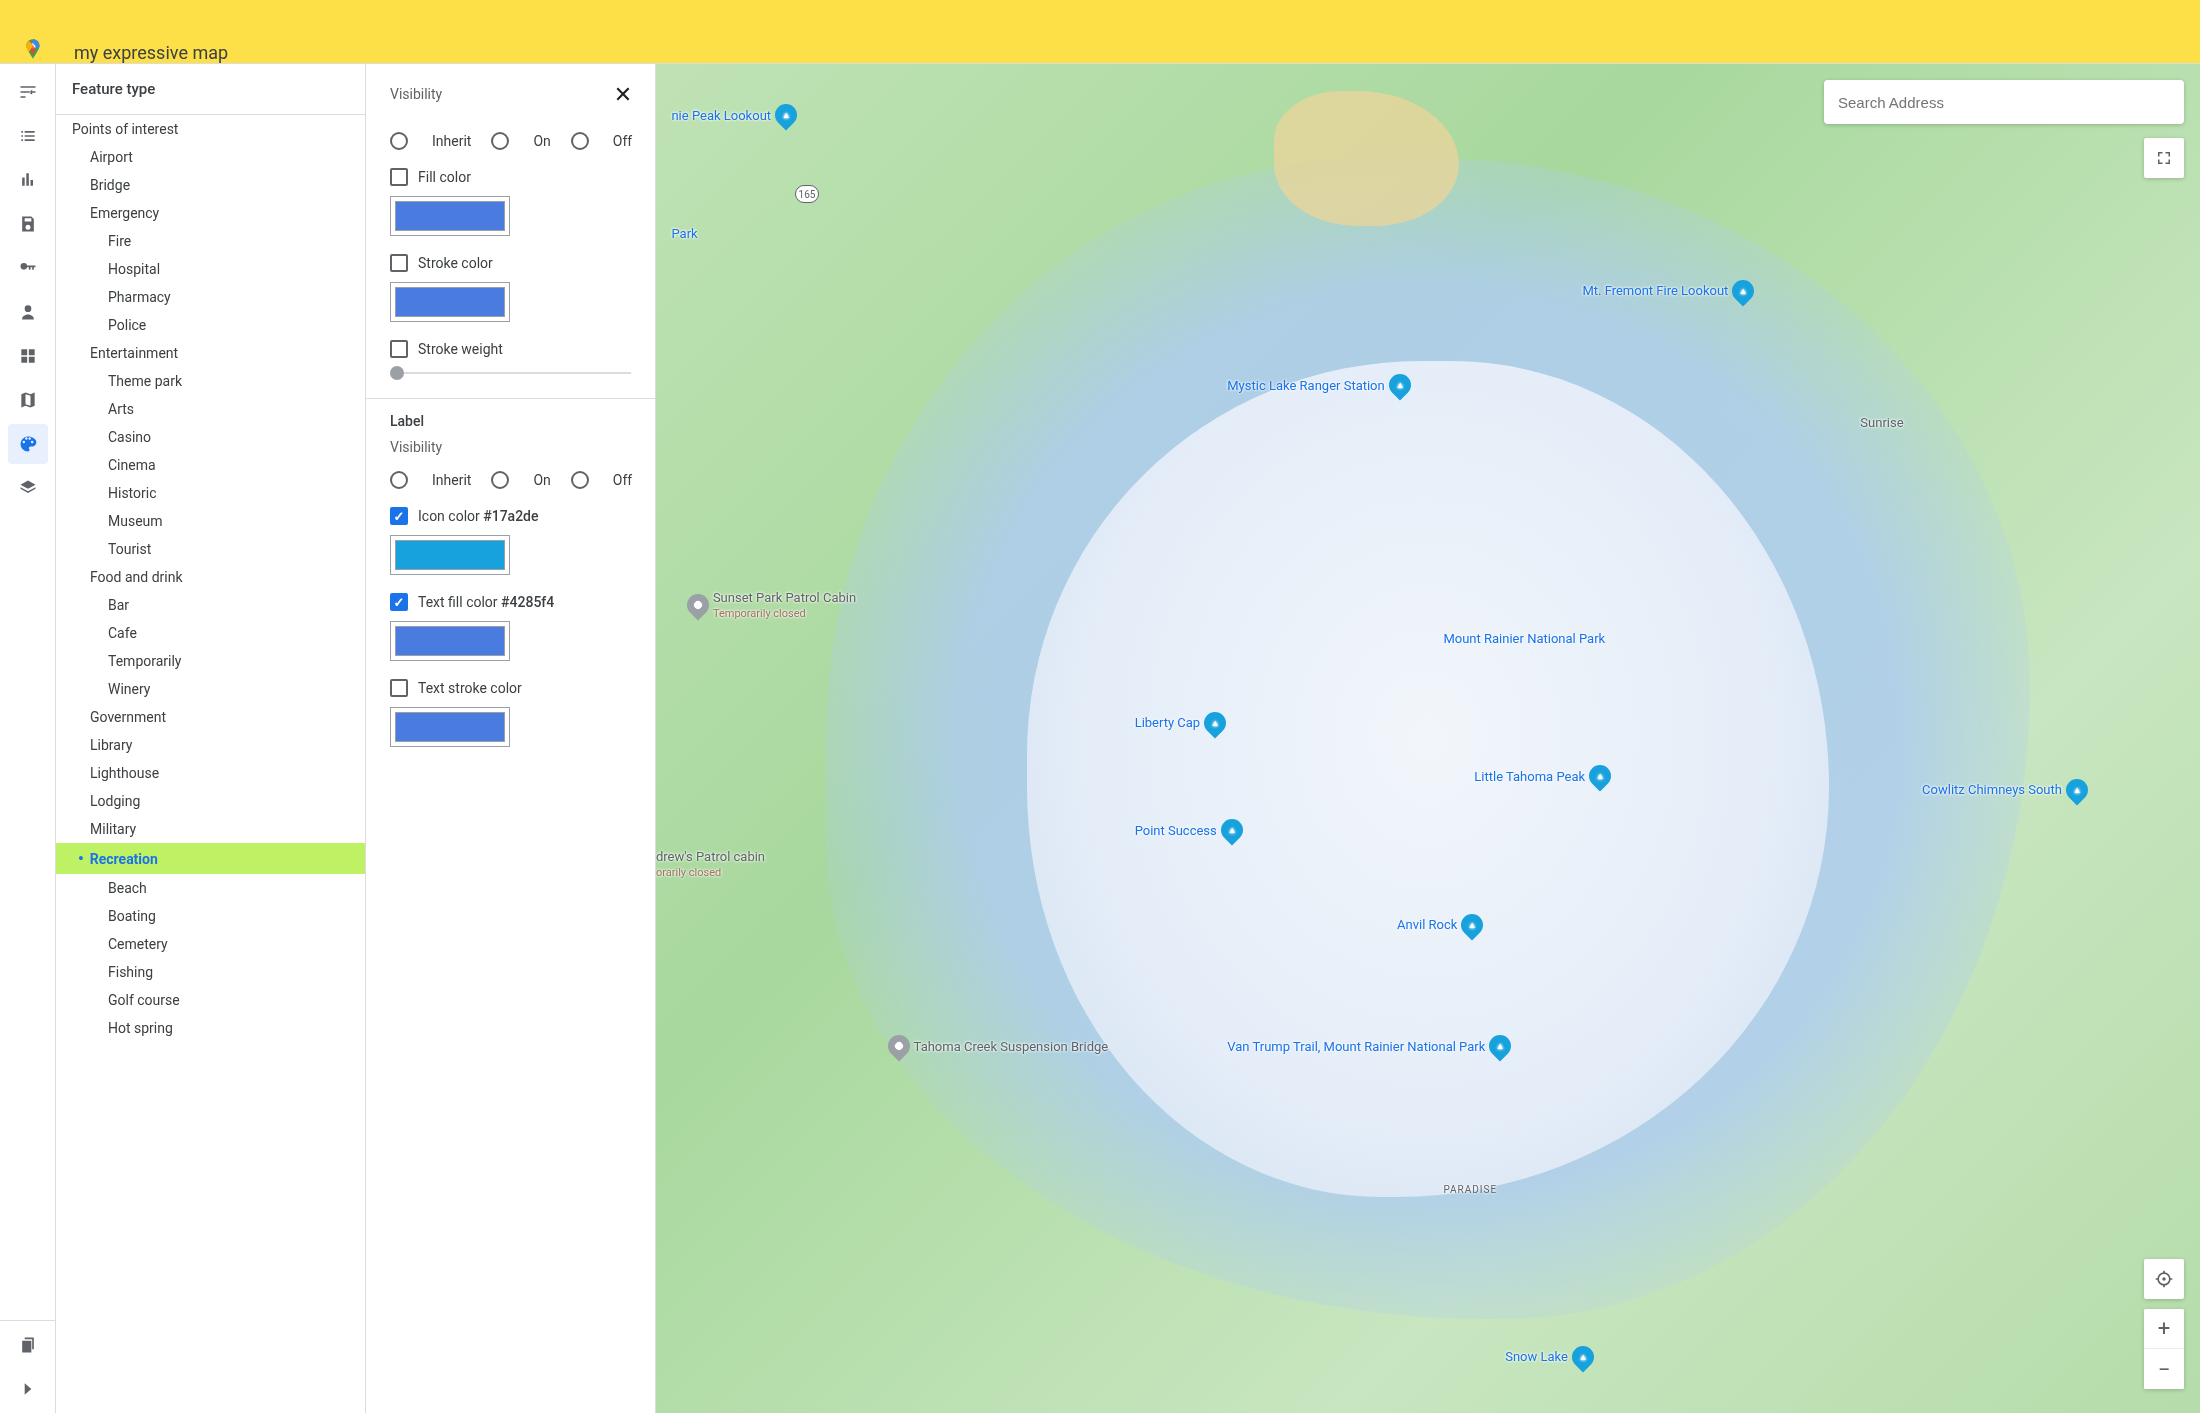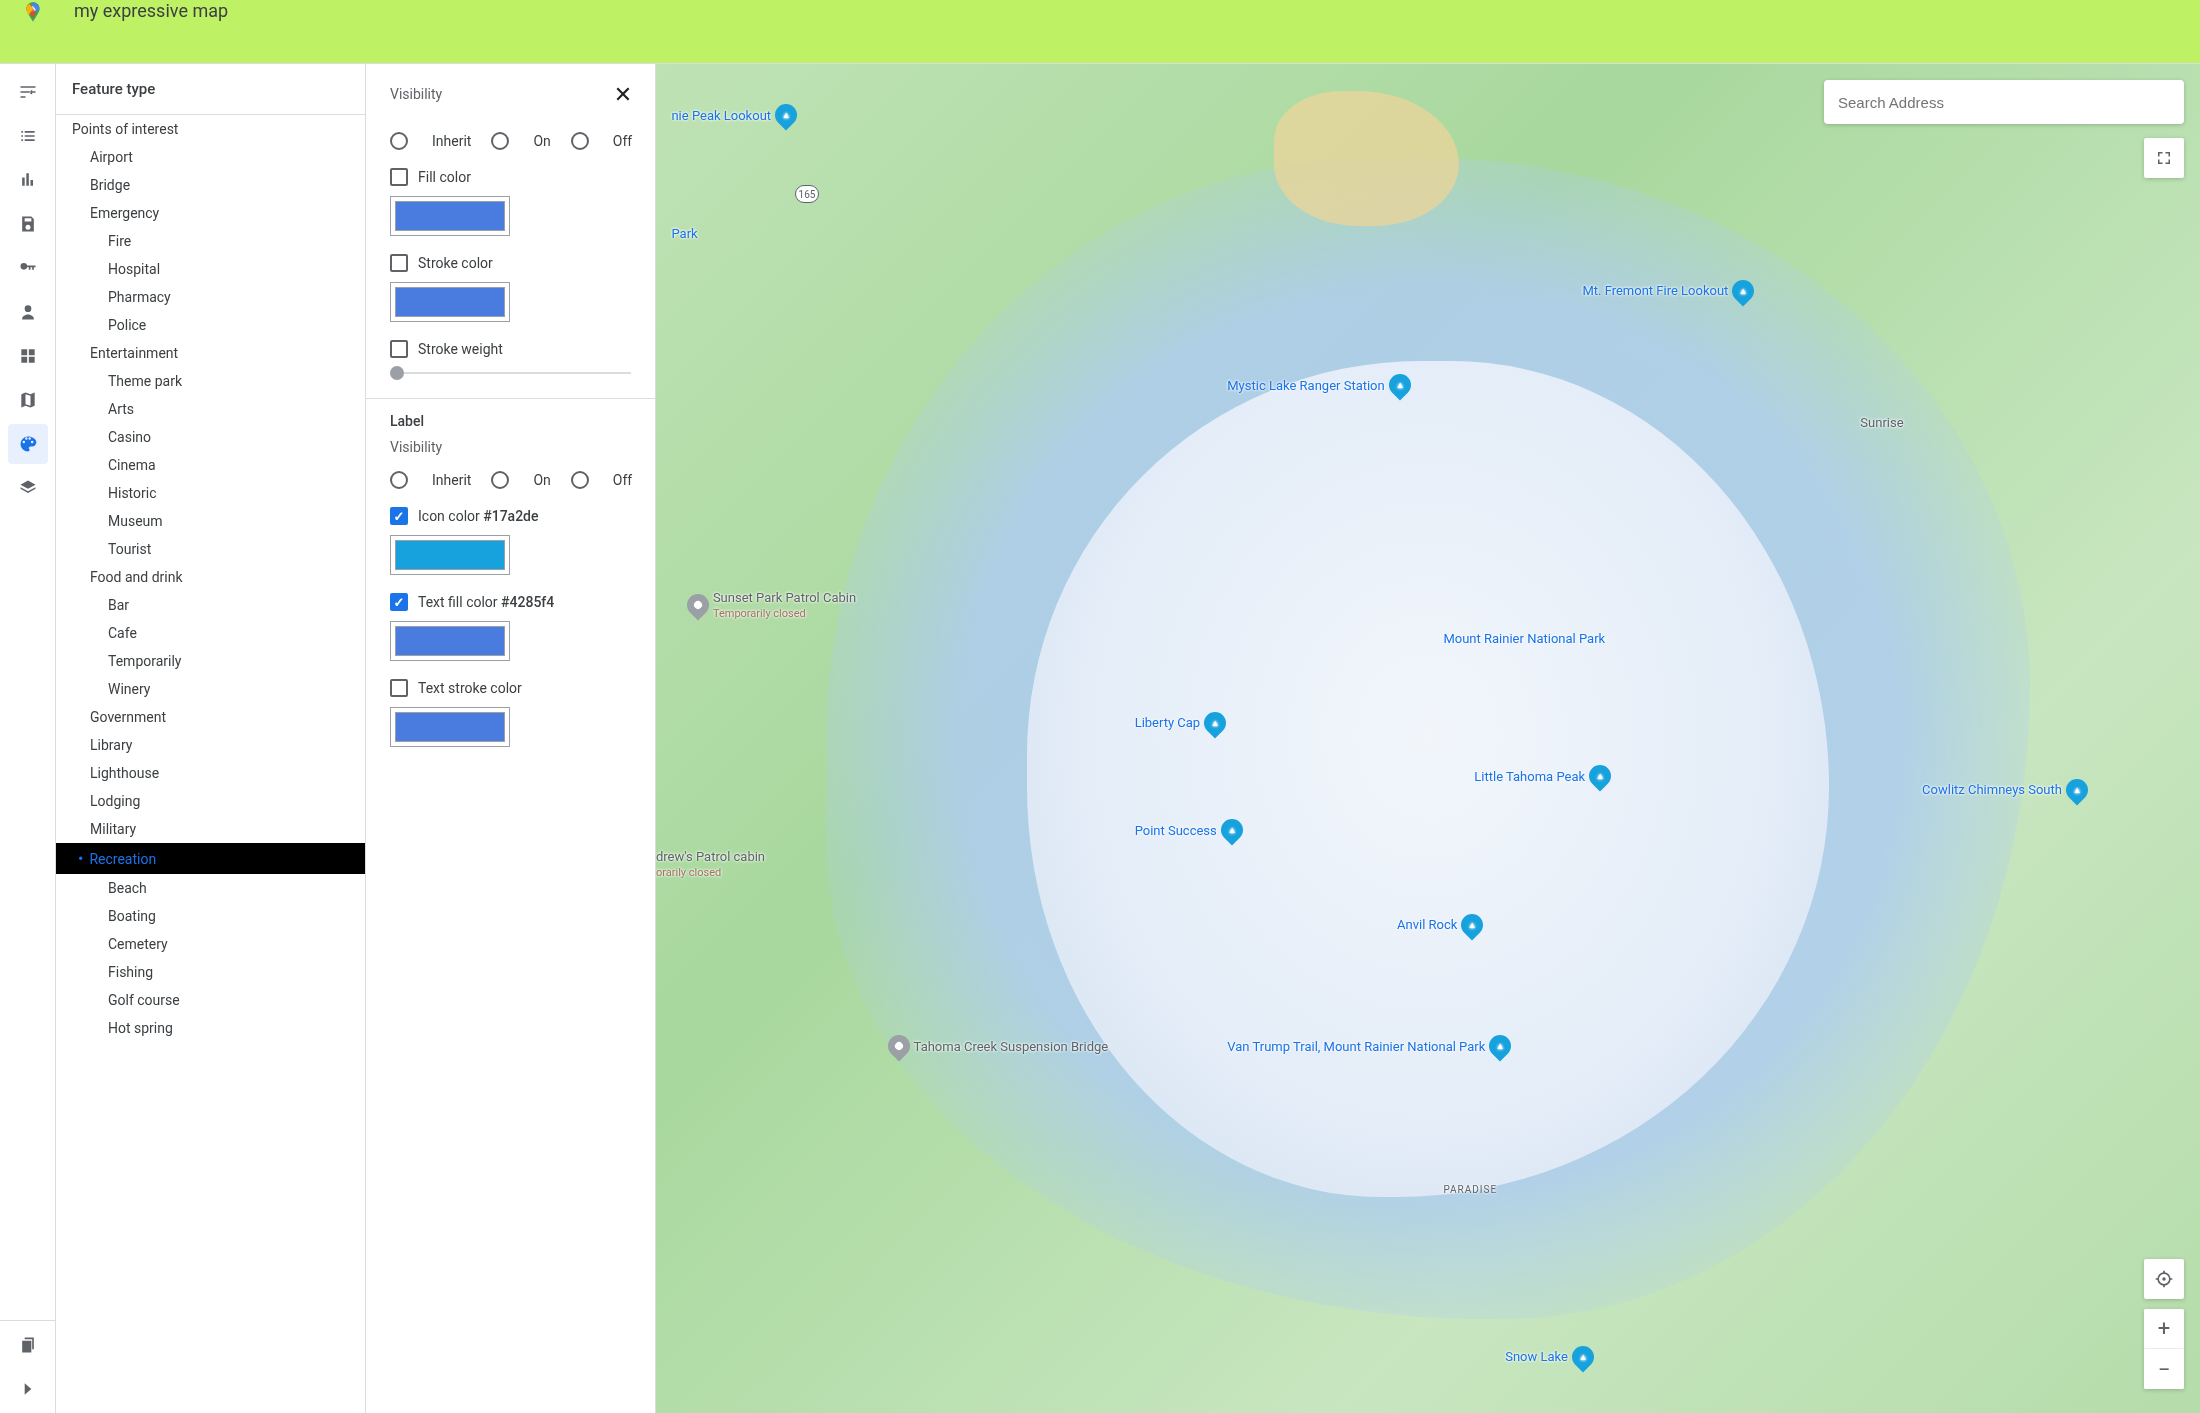--- a/index.html
+++ b/index.html
@@ -1,20 +1,20 @@
 <!DOCTYPE html>
 <html><head>
 <meta charset="utf-8">
 <style>
 * { box-sizing: border-box; margin: 0; padding: 0; }
 body { font-family: Roboto, Arial, sans-serif; font-size: 14px; color: #3c4043; overflow: hidden; }
 .app { display: flex; flex-direction: column; height: 100vh; width: 100vw; }
 
 
-.topbar { height: 64px; display: flex; align-items: flex-start; border-bottom: 1px solid #dadce0; padding: 0 20px; background: #bef264; }
+.topbar { height: 64px; display: flex; align-items: flex-end; border-bottom: 1px solid #dadce0; padding: 0 20px; background: #fde047; }
 .logo { width: 26px; height: 26px; margin-right: 28px; }
 .logo svg { width: 100%; height: 100%; }
 .title { font-size: 18px; color: #3c4043; flex: 1; }
 .top-actions { display: flex; align-items: center; gap: 4px; }
 .settings-btn { color: #1a73e8; font-weight: 500; font-size: 14px; padding: 8px 12px; display: flex; align-items: center; gap: 6px; cursor: pointer; }
 .iconbtn { width: 40px; height: 40px; display: flex; align-items: center; justify-content: center; color: #1a73e8; cursor: pointer; border-radius: 50%; }
 .iconbtn.grey { color: #5f6368; }
 .save-btn { color: #1a73e8; font-weight: 500; padding: 8px 16px; cursor: pointer; }
 .publish-btn { color: #5f6368; font-weight: 500; padding: 8px 16px; cursor: pointer; }
 
@@ -31,21 +31,21 @@
 
 .panel-tree { width: 310px; border-right: 1px solid #dadce0; display: flex; flex-direction: column; background: #fff; overflow: hidden; }
 .panel-tree-header { padding: 16px; font-size: 15px; font-weight: 500; color: #3c4043; border-bottom: 1px solid #dadce0; }
 .tree-scroll { flex: 1; overflow-y: auto; position: relative; }
 .tree-scroll::-webkit-scrollbar { width: 10px; }
 .tree-scroll::-webkit-scrollbar-thumb { background: #dadce0; border-radius: 5px; }
 .tree-node { padding: 6px 16px; cursor: pointer; color: #3c4043; font-size: 14px; white-space: nowrap; display: flex; align-items: center; }
 .tree-node.depth0 { padding-left: 16px; }
 .tree-node.depth1 { padding-left: 34px; }
 .tree-node.depth2 { padding-left: 52px; }
-.tree-node.selected { background: #000000; color: #1a73e8; }
+.tree-node.selected { background: #bef264; color: #1a73e8; font-weight: bold; }
 .tree-node.selected::before { content: "•"; color: #1a73e8; margin-right: 6px; margin-left: -12px; font-size: 16px; }
 
 
 .panel-editor { width: 290px; border-right: 1px solid #dadce0; background: #fff; overflow-y: auto; padding: 12px 0; }
 .panel-editor::-webkit-scrollbar { width: 8px; }
 .panel-editor::-webkit-scrollbar-thumb { background: #dadce0; border-radius: 4px; }
 .ed-section { padding: 4px 24px 18px 24px; }
 .ed-header { display: flex; align-items: center; justify-content: space-between; padding: 4px 18px 8px 24px; }
 .ed-header-title { font-size: 14px; color: #5f6368; }
 .ed-close { width: 28px; height: 28px; display: flex; align-items: center; justify-content: center; cursor: pointer; font-size: 22px; color: #202124;}

